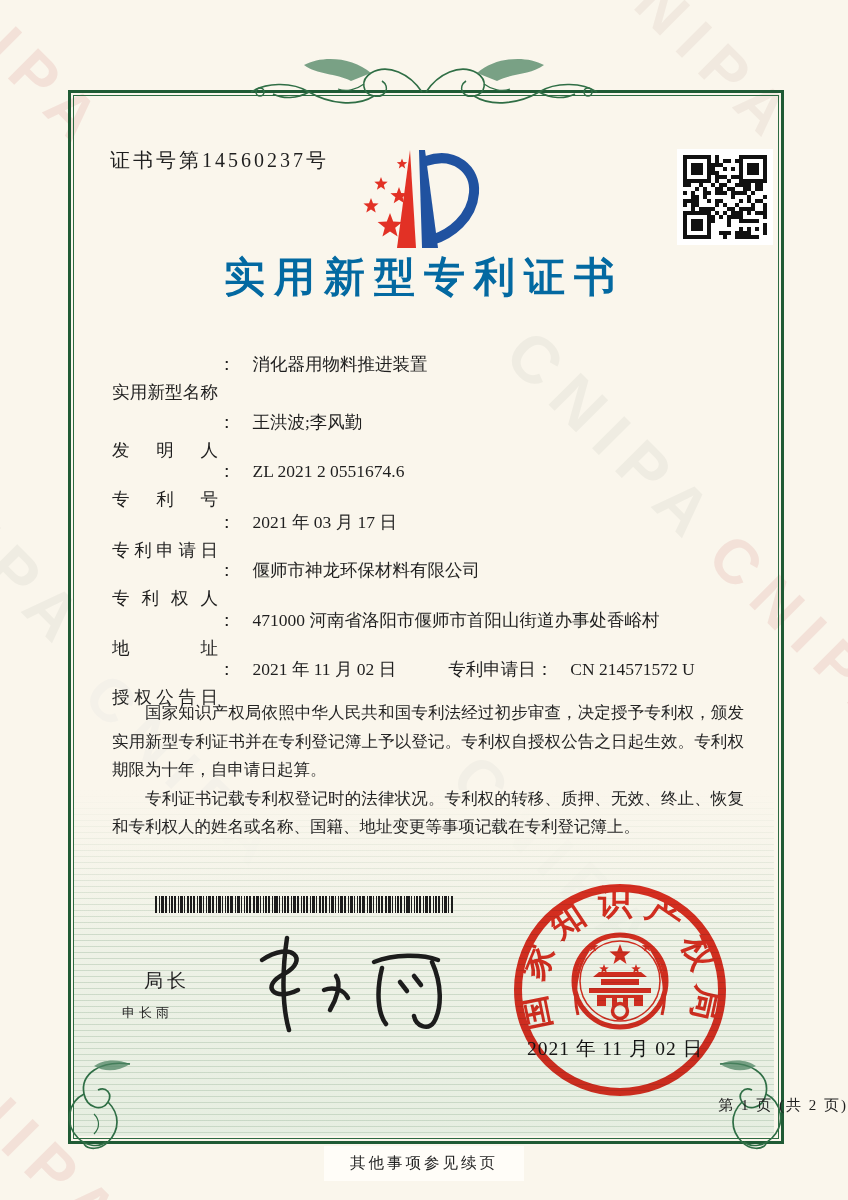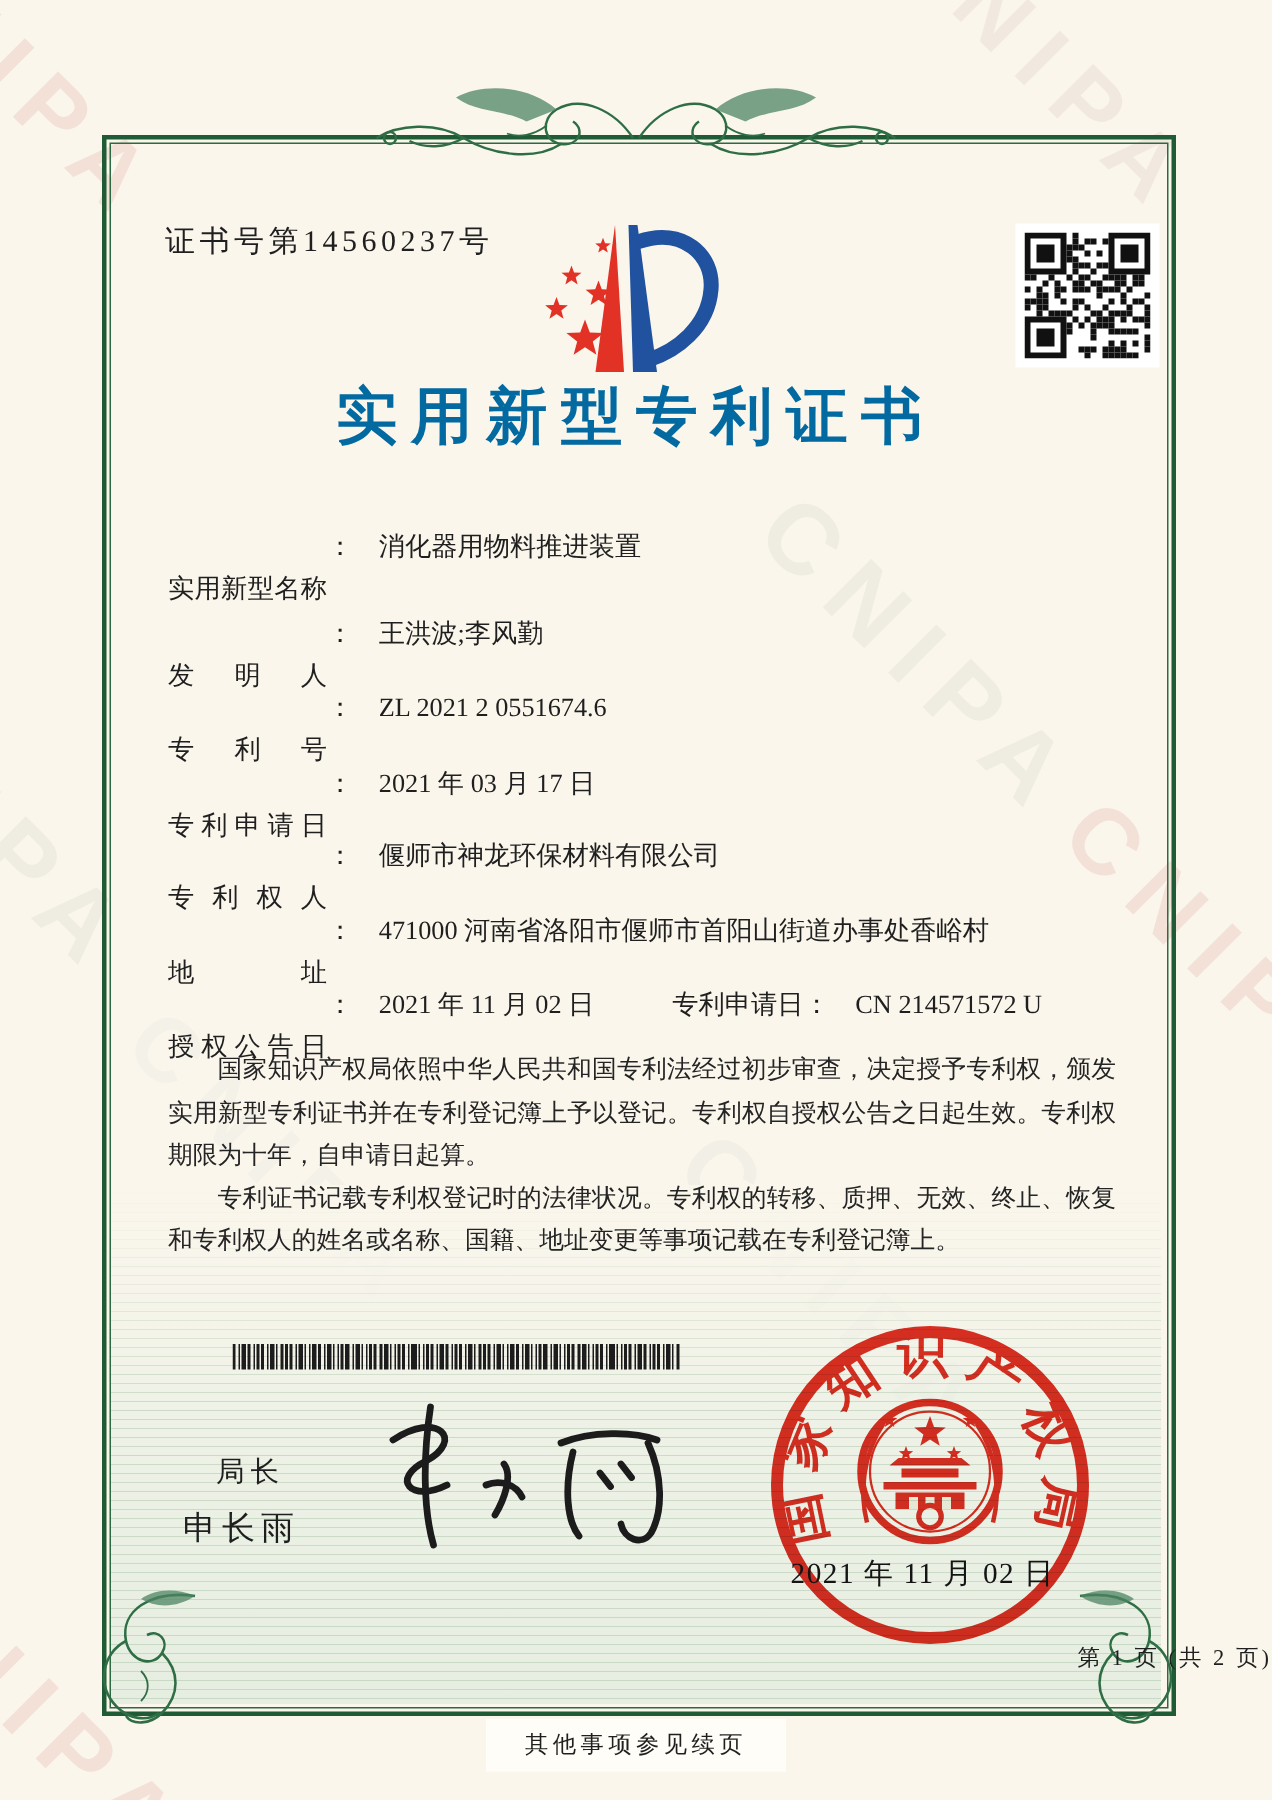--- a/index.html
+++ b/index.html
@@ -50,21 +50,21 @@
   .f-colon{display:inline-block;}
   .f-value{margin-left:17px;}
   .f-label2{margin-left:52px;}
   #paragraphs{
     left:112px;top:699px;width:632px;font-size:16.5px;line-height:1.73;
     text-align:justify;color:#242424;
   }
   #paragraphs p{margin:0;text-indent:2em;}
   #barcode{left:155px;top:896px;z-index:4;}
   #sig-title{left:122px;top:968px;font-size:19px;z-index:4;letter-spacing:4px;margin-left:22px;}
-  #sig-name{left:122px;top:1004px;font-size:22px;z-index:4;letter-spacing:4px;}
+  #sig-name{left:122px;top:1004px;font-size:13px;z-index:4;letter-spacing:4px;}
   #signature-svg{left:232px;top:926px;z-index:4;}
   #seal{left:505px;top:875px;z-index:4;mix-blend-mode:multiply;}
   #seal-date{left:527px;top:1035px;z-index:5;font-size:19.5px;letter-spacing:1px;color:#141414;white-space:nowrap;}
   #page-info{left:0;right:0;top:1096px;text-align:right;font-size:15px;z-index:4;letter-spacing:2px;}
   #cont-note{
     left:0;right:0;top:1146px;text-align:center;z-index:4;
   }
   #cont-note span{
     display:inline-block;background:#fffdf8;padding:7px 26px;
     font-size:15.5px;letter-spacing:3px;

